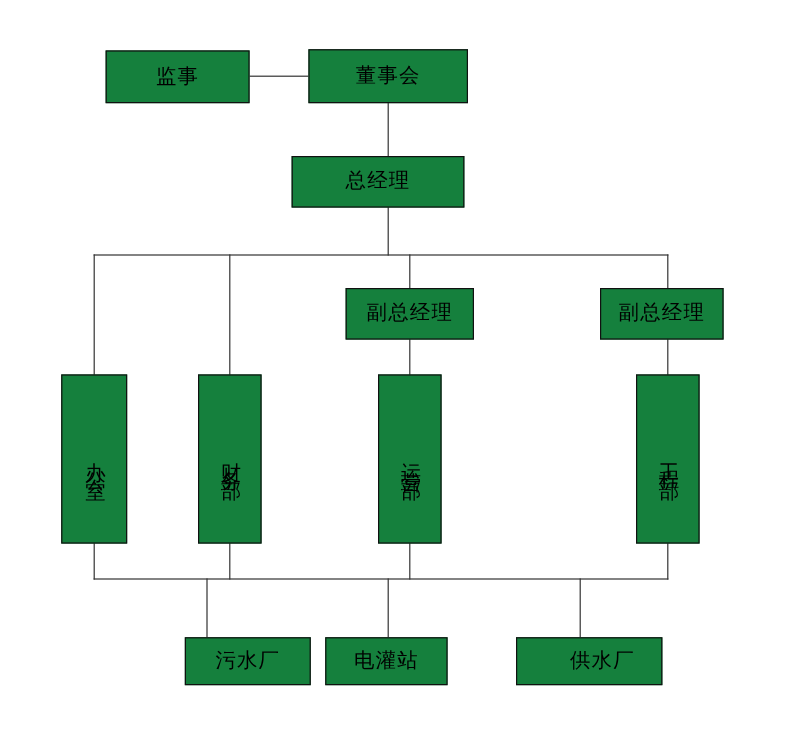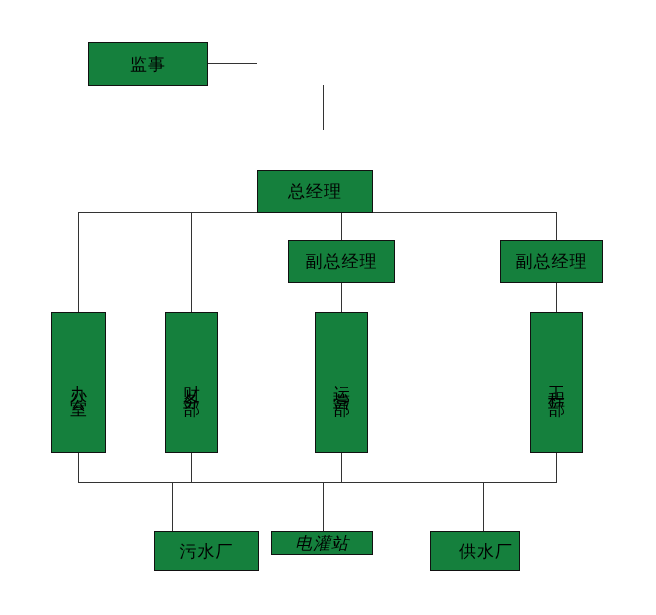--- a/index.html
+++ b/index.html
@@ -80,22 +80,25 @@
   <div class="connector h" style="left:78px; top:482px; width:479px;"></div>
 
   <div class="connector v" style="left:172px; top:482px; height:49px;"></div>
   <div class="connector v" style="left:323px; top:482px; height:49px;"></div>
   <div class="connector v" style="left:483px; top:482px; height:49px;"></div>
 
   <div class="node" style="left:88px; top:42px; width:120px; height:44px;">
     <span class="node-label">监事</span>
   </div>
 
+  <div class="node" style="left:257px; top:41px; width:133px; height:45px;">
+    <span class="node-label">董事会</span>
+  </div>
 
-  <div class="node" style="left:257px; top:130px; width:116px; height:43px;margin-top:40px;">
+  <div class="node" style="left:243px; top:130px; width:144px; height:43px;">
     <span class="node-label">总经理</span>
   </div>
 
   <div class="node" style="left:288px; top:240px; width:107px; height:43px;">
     <span class="node-label">副总经理</span>
   </div>
 
   <div class="node" style="left:500px; top:240px; width:103px; height:43px;">
     <span class="node-label">副总经理</span>
   </div>
@@ -113,21 +116,21 @@
   </div>
 
   <div class="node vertical" style="left:530px; top:312px; width:53px; height:141px;">
     <span class="node-label">工程部</span>
   </div>
 
   <div class="node" style="left:121px; top:531px; width:105px; height:40px;margin-left:33px;">
     <span class="node-label">污水厂</span>
   </div>
 
-  <div class="node" style="left:271px; top:531px; width:102px; height:24px;font-style:italic;">
+  <div class="node" style="left:271px; top:531px; width:102px; height:40px;">
     <span class="node-label">电灌站</span>
   </div>
 
-  <div class="node" style="left:430px; top:531px; width:90px; height:40px;padding-left:22px;">
+  <div class="node" style="left:430px; top:531px; width:122px; height:40px;padding-left:22px;">
     <span class="node-label">供水厂</span>
   </div>
 
 </div>
 
 </body></html>

